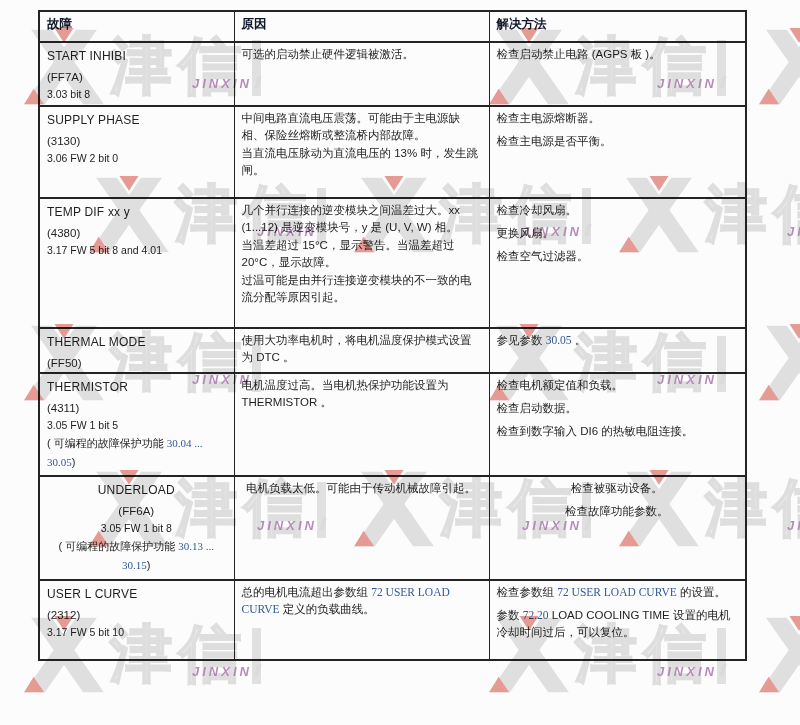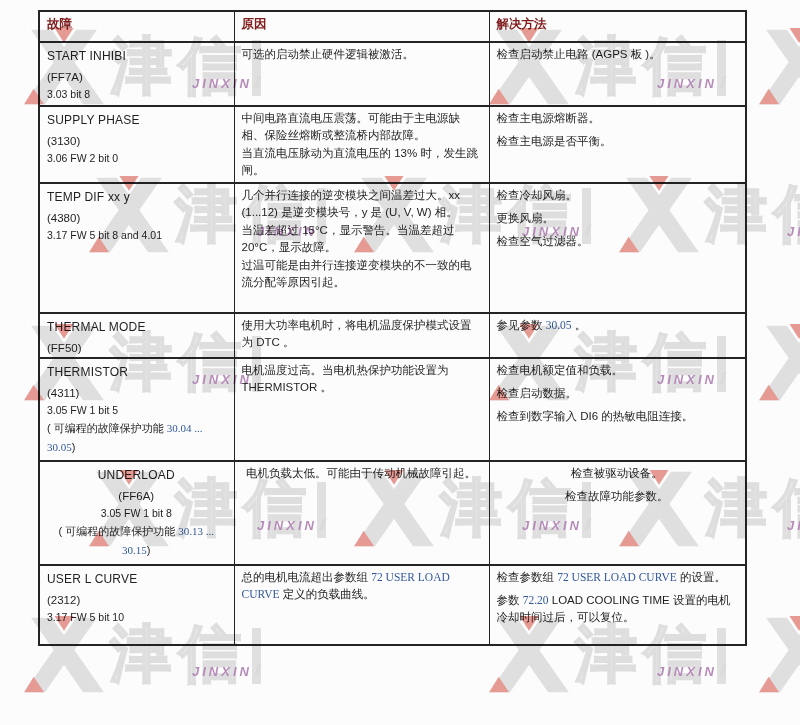--- a/index.html
+++ b/index.html
@@ -23,21 +23,21 @@
   }
   th,td{
     border:1px solid #242424;
     border-top-width:2px;border-bottom-width:2px;
     vertical-align:top;
     padding:2px 8px 3px 7px;
     overflow:hidden;
   }
   th{
     text-align:left;font-weight:bold;font-size:12.5px;
-    height:22px;padding-top:4px;color:#7f1d1d;
+    height:22px;padding-top:4px;color:#0f172a;
   }
   .fault-name{font-size:12px;margin-top:4px;letter-spacing:.2px;}
   .fault-code{font-size:11.5px;margin-top:8px;}
   .fault-bits{font-size:10.5px;margin-top:5px;}
   .fault-note{font-size:11px;line-height:19px;margin-top:3px;}
   .cell-text p{margin:0;font-size:11.5px;line-height:17px;padding-top:1px;}
   td.solution-cell .cell-text p{margin-bottom:5px;}
   .param-link{color:#33599a;font-family:Liberation Serif, serif;}
   
   .wm-layer{position:absolute;left:0;top:0;width:792px;height:725px;pointer-events:none;}
@@ -92,21 +92,21 @@
             <div class="cell-text">
               <p><span>可选的启动禁止硬件逻辑被激活。</span></p>
             </div>
           </td>
           <td class="solution-cell">
             <div class="cell-text">
               <p><span>检查启动禁止电路 (AGPS 板 )。</span></p>
             </div>
           </td>
         </tr>
-        <tr style="height: 77px;">
+        <tr style="height: 92px;">
           <td>
             <div class="fault-name">SUPPLY PHASE</div>
             <div class="fault-code">(3130)</div>
             <div class="fault-bits">3.06 FW 2 bit 0</div>
           </td>
           <td>
             <div class="cell-text">
               <p><span>中间电路直流电压震荡。可能由于主电源缺相、保险丝熔断或整流桥内部故障。</span></p>
               <p><span>当直流电压脉动为直流电压的 13% 时，发生跳闸。</span></p>
             </div>

